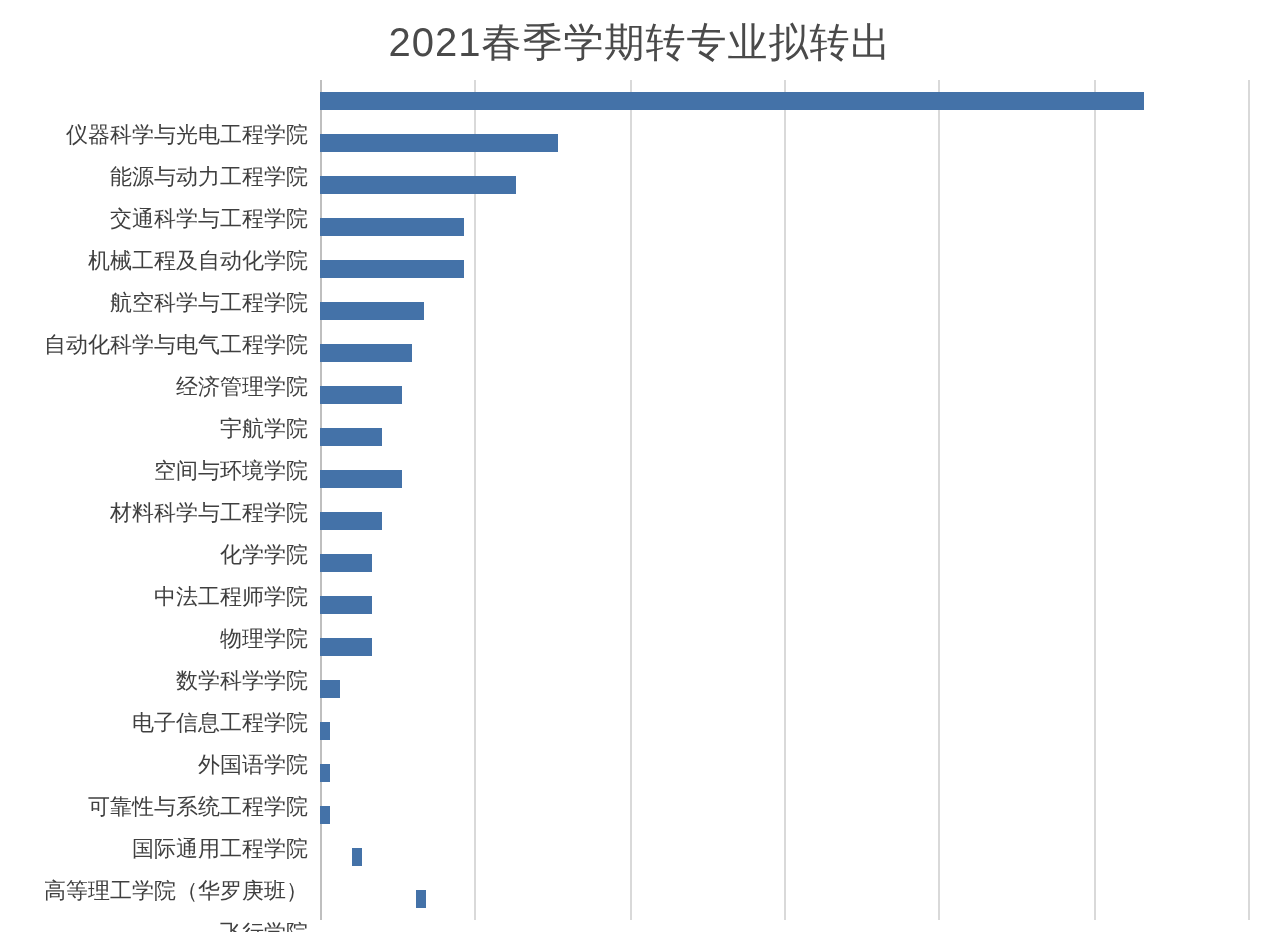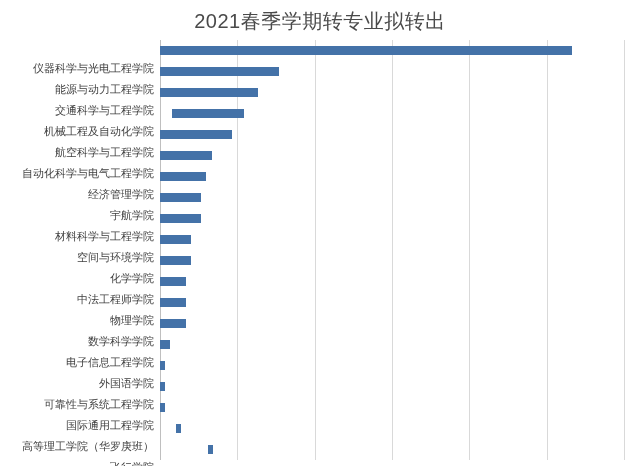--- a/index.html
+++ b/index.html
@@ -113,47 +113,47 @@
           <div class="bar" style="width: 412.444px; background: rgb(68, 114, 168);"></div>
         </div>
         <div class="bar-row" style="height: 21px;">
           <span class="bar-label">能源与动力工程学院</span>
           <div class="bar" style="width: 118.578px; background: rgb(68, 114, 168);"></div>
         </div>
         <div class="bar-row" style="height: 21px;">
           <span class="bar-label">交通科学与工程学院</span>
           <div class="bar" style="width: 97.9556px; background: rgb(68, 114, 168);"></div>
         </div>
-        <div class="bar-row" style="height: 21px; padding-left: 12px;">
+        <div class="bar-row" style="height: 21px;">
           <span class="bar-label">机械工程及自动化学院</span>
           <div class="bar" style="width: 72.1778px; background: rgb(68, 114, 168);"></div>
         </div>
         <div class="bar-row" style="height: 21px;">
           <span class="bar-label">航空科学与工程学院</span>
           <div class="bar" style="width: 72.1778px; background: rgb(68, 114, 168);"></div>
         </div>
         <div class="bar-row" style="height: 21px;">
           <span class="bar-label">自动化科学与电气工程学院</span>
           <div class="bar" style="width: 51.5556px; background: rgb(68, 114, 168);"></div>
         </div>
         <div class="bar-row" style="height: 21px;">
           <span class="bar-label">经济管理学院</span>
           <div class="bar" style="width: 46.4px; background: rgb(68, 114, 168);"></div>
         </div>
         <div class="bar-row" style="height: 21px;">
           <span class="bar-label">宇航学院</span>
           <div class="bar" style="width: 41.2444px; background: rgb(68, 114, 168);"></div>
         </div>
         <div class="bar-row" style="height: 21px;">
+          <span class="bar-label">空间与环境学院</span>
+          <div class="bar" style="width: 30.9333px; background: rgb(68, 114, 168);"></div>
+        </div>
+        <div class="bar-row" style="height: 21px;">
           <span class="bar-label">材料科学与工程学院</span>
           <div class="bar" style="width: 41.2444px; background: rgb(68, 114, 168);"></div>
-        </div>
-        <div class="bar-row" style="height: 21px;">
-          <span class="bar-label">空间与环境学院</span>
-          <div class="bar" style="width: 30.9333px; background: rgb(68, 114, 168);"></div>
         </div>
         <div class="bar-row" style="height: 21px;">
           <span class="bar-label">化学学院</span>
           <div class="bar" style="width: 30.9333px; background: rgb(68, 114, 168);"></div>
         </div>
         <div class="bar-row" style="height: 21px;">
           <span class="bar-label">中法工程师学院</span>
           <div class="bar" style="width: 25.7778px; background: rgb(68, 114, 168);"></div>
         </div>
         <div class="bar-row" style="height: 21px;">

